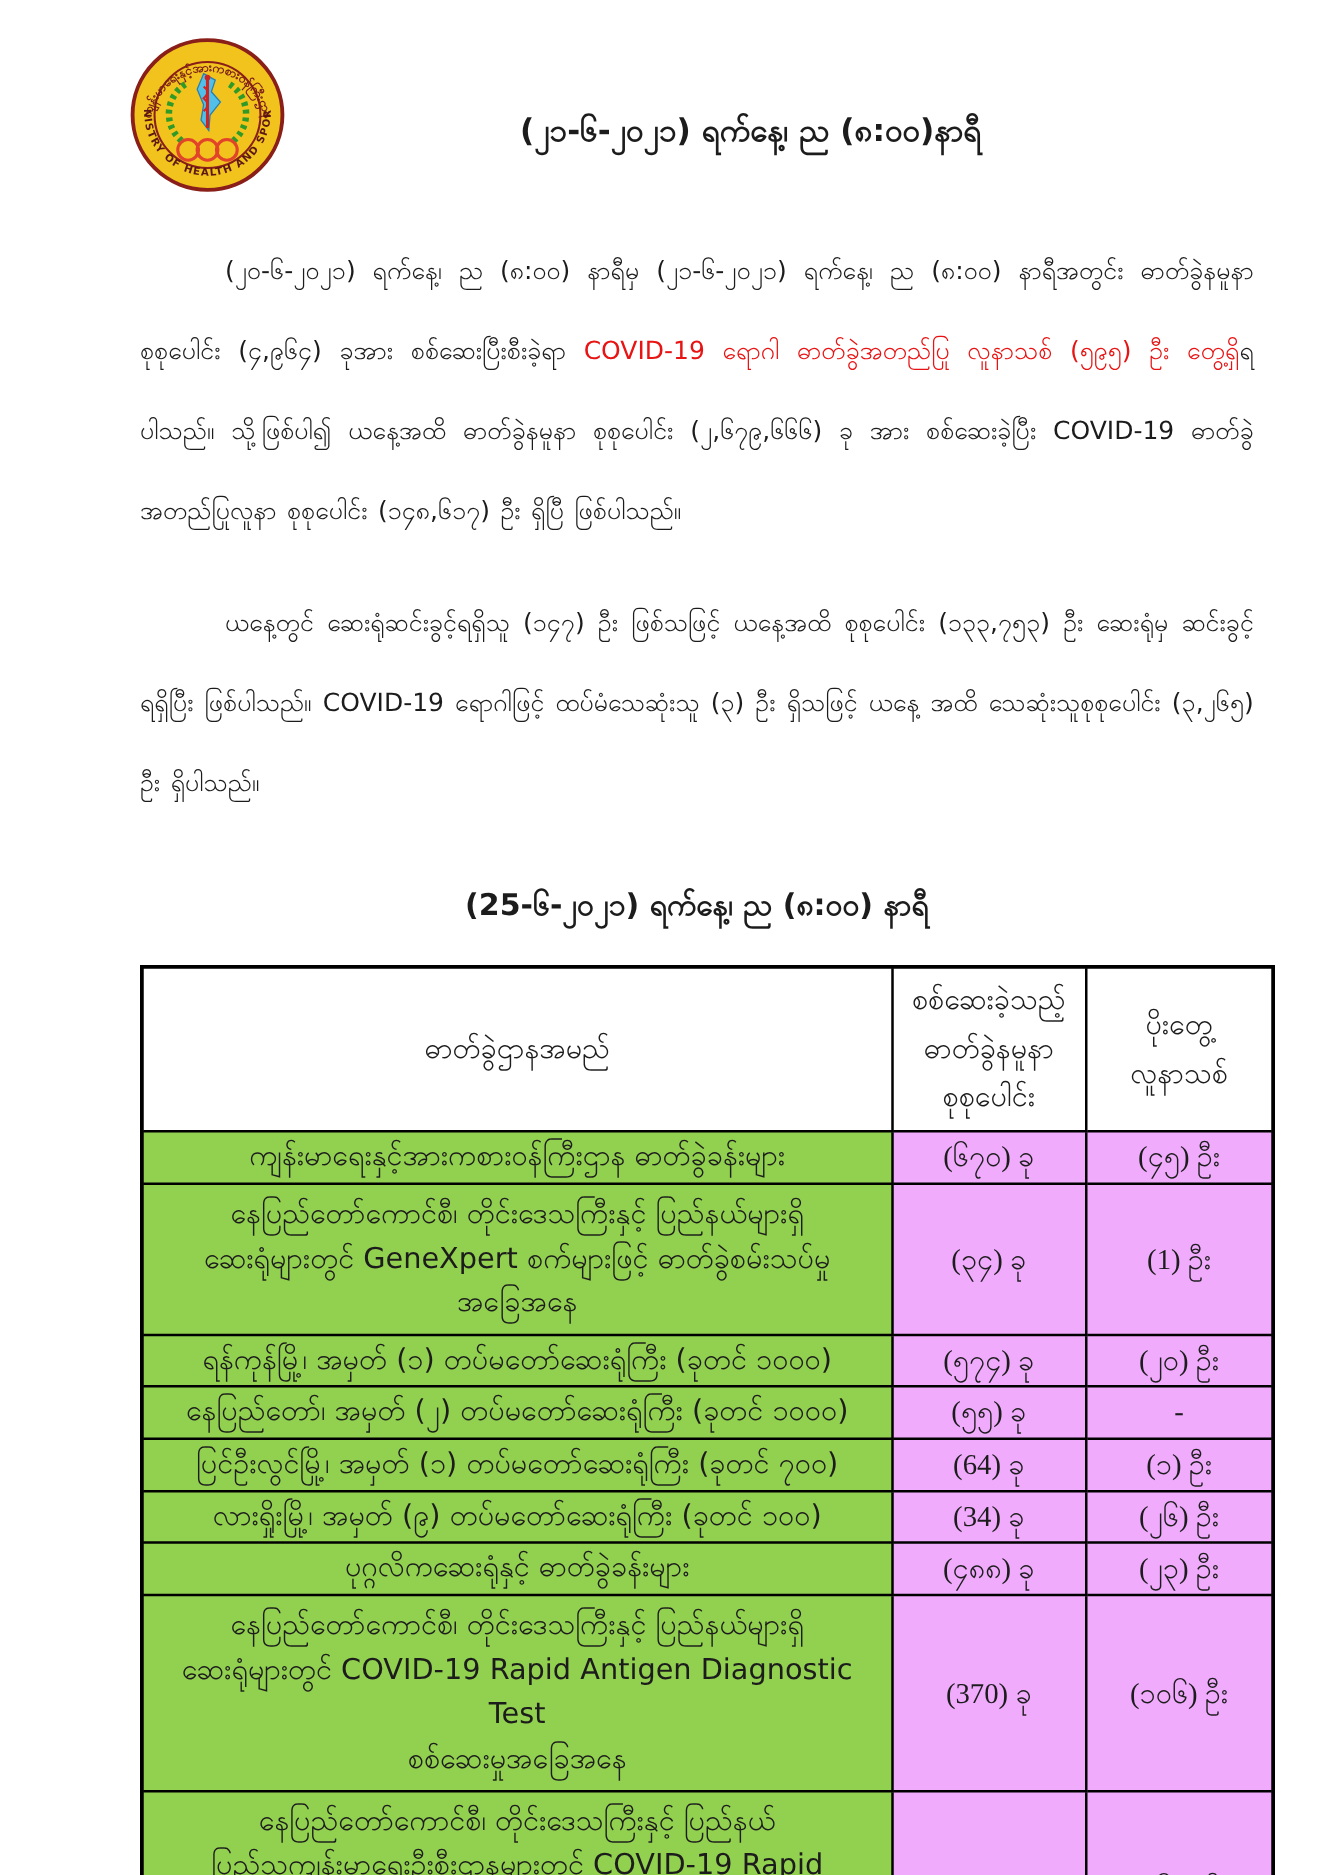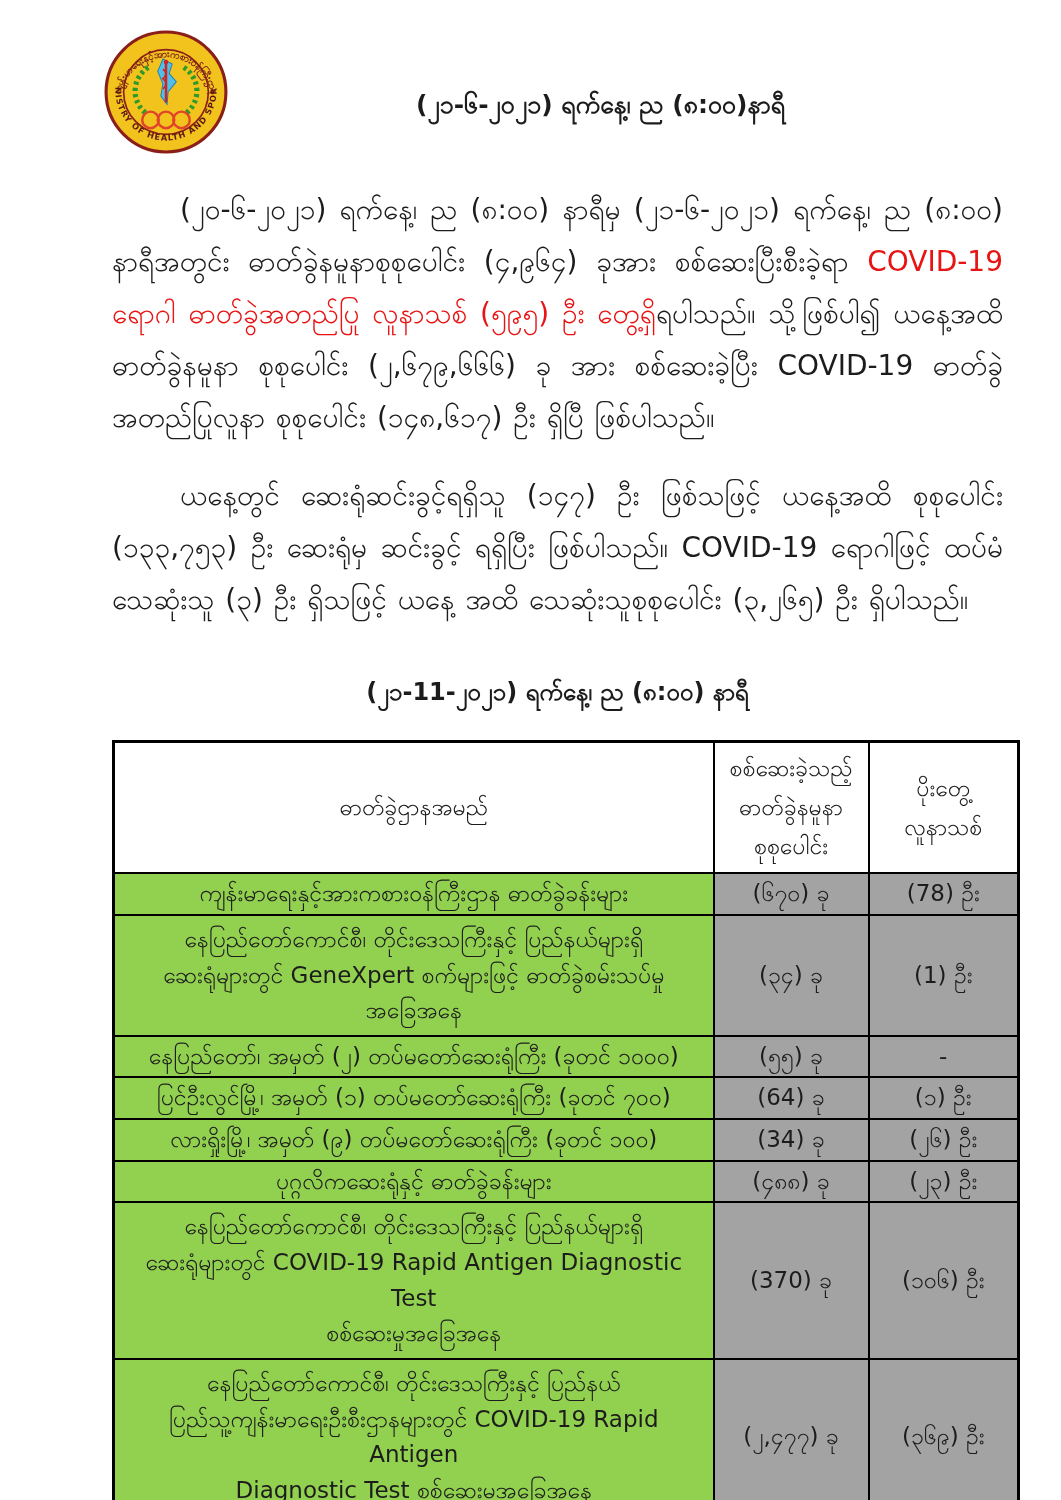--- a/index.html
+++ b/index.html
@@ -42,22 +42,22 @@
     letter-spacing: 0.2px;
   }
   .title-line2 {
     font-size: 25px;
     font-weight: bold;
     margin-top: 28px;
   }
 
   
   .body-text {
-    font-size: 28px;
-    line-height: 52px;
+    font-size: 20px;
+    line-height: 64px;
     text-align: justify;
     text-indent: 68px;
     margin-top: 26px;
     word-spacing: 2px;
   }
   .body-text.first { margin-top: 30px; }
   .red-text { color: var(--highlight-red, #e81313); }
 
   
   .section-title {
@@ -90,21 +90,21 @@
   table.report { border: 3px solid #000; }
   th.head-cell {
     font-weight: normal;
     background: #ffffff;
     height: 115px;
   }
   td.name-cell {
     background: var(--row-green, #92d050);
     white-space: pre-line;
   }
-  td.value-cell { background: #a3a3a3; }
+  td.value-cell { background: #f0abfc; font-family: Liberation Serif, serif; }
   tr.single-row td { height: 40px; padding-top: 2px; padding-bottom: 2px; }
   tr.tall-row td { height: 78px; }
   tr.xtall-row td { height: 114px; }
   .head-lines div { line-height: 1.7; }
 
   
   svg.seal { width: 124px; height: 124px; display: block; }
 </style>
 </head>
 <body>
@@ -144,21 +144,21 @@
     <div class="title-block">
       <div class="title-line2">(၂၁-၆-၂၀၂၁) ရက်နေ့၊ ည (၈:၀၀)နာရီ</div>
     </div>
   </div>
 
   <p class="body-text first"><span>(၂၀-၆-၂၀၂၁) ရက်နေ့၊ ည (၈:၀၀) နာရီမှ (၂၁-၆-၂၀၂၁) ရက်နေ့၊ ည (၈:၀၀) နာရီအတွင်း ဓာတ်ခွဲနမူနာစုစုပေါင်း (၄,၉၆၄) ခုအား စစ်ဆေးပြီးစီးခဲ့ရာ </span><span class="red-text">COVID-19 ရောဂါ ဓာတ်ခွဲအတည်ပြု လူနာသစ် (၅၉၅) ဦး တွေ့ရှိ</span><span>ရပါသည်။ သို့ဖြစ်ပါ၍ ယနေ့အထိ ဓာတ်ခွဲနမူနာ စုစုပေါင်း (၂,၆၇၉,၆၆၆) ခု အား စစ်ဆေးခဲ့ပြီး COVID-19 ဓာတ်ခွဲအတည်ပြုလူနာ စုစုပေါင်း (၁၄၈,၆၁၇) ဦး ရှိပြီ ဖြစ်ပါသည်။</span></p>
 
   <p class="body-text">ယနေ့တွင် ဆေးရုံဆင်းခွင့်ရရှိသူ (၁၄၇) ဦး ဖြစ်သဖြင့် ယနေ့အထိ စုစုပေါင်း (၁၃၃,၇၅၃) ဦး ဆေးရုံမှ ဆင်းခွင့် ရရှိပြီး ဖြစ်ပါသည်။ COVID-19 ရောဂါဖြင့် ထပ်မံသေဆုံးသူ (၃) ဦး ရှိသဖြင့် ယနေ့ အထိ သေဆုံးသူစုစုပေါင်း (၃,၂၆၅) ဦး ရှိပါသည်။</p>
 
   <div class="section-title">
-    <div class="line2">(၂၁-11-၂၀၂၁) ရက်နေ့၊ ည (၈:၀၀) နာရီ</div>
+    <div class="line2">(25-၆-၂၀၂၁) ရက်နေ့၊ ည (၈:၀၀) နာရီ</div>
   </div>
 
   <table class="report">
     <colgroup>
         <col class="c1">
         <col class="c2">
         <col class="c3">
       </colgroup>
     <tbody>
         <tr>
@@ -169,27 +169,32 @@
         <div>စုစုပေါင်း</div>
       </th>
       <th class="head-cell head-lines">
         <div>ပိုးတွေ့</div>
         <div>လူနာသစ်</div>
       </th>
     </tr>
     <tr class="single-row">
       <td class="name-cell">ကျန်းမာရေးနှင့်အားကစားဝန်ကြီးဌာန ဓာတ်ခွဲခန်းများ</td>
       <td class="value-cell">(၆၇၀) ခု</td>
-      <td class="value-cell">(78) ဦး</td>
+      <td class="value-cell">(၄၅) ဦး</td>
     </tr>
     <tr class="tall-row">
       <td class="name-cell">နေပြည်တော်ကောင်စီ၊ တိုင်းဒေသကြီးနှင့် ပြည်နယ်များရှိ
 ဆေးရုံများတွင် GeneXpert စက်များဖြင့် ဓာတ်ခွဲစမ်းသပ်မှုအခြေအနေ</td>
       <td class="value-cell">(၃၄) ခု</td>
       <td class="value-cell">(1) ဦး</td>
+    </tr>
+    <tr class="single-row">
+      <td class="name-cell">ရန်ကုန်မြို့၊ အမှတ် (၁) တပ်မတော်ဆေးရုံကြီး (ခုတင် ၁၀၀၀)</td>
+      <td class="value-cell">(၅၇၄) ခု</td>
+      <td class="value-cell">(၂၀) ဦး</td>
     </tr>
     <tr class="single-row">
       <td class="name-cell">နေပြည်တော်၊ အမှတ် (၂) တပ်မတော်ဆေးရုံကြီး (ခုတင် ၁၀၀၀)</td>
       <td class="value-cell">(၅၅) ခု</td>
       <td class="value-cell">-</td>
     </tr>
     <tr class="single-row">
       <td class="name-cell">ပြင်ဦးလွင်မြို့၊ အမှတ် (၁) တပ်မတော်ဆေးရုံကြီး (ခုတင် ၇၀၀)</td>
       <td class="value-cell">(64) ခု</td>
       <td class="value-cell">(၁) ဦး</td>

